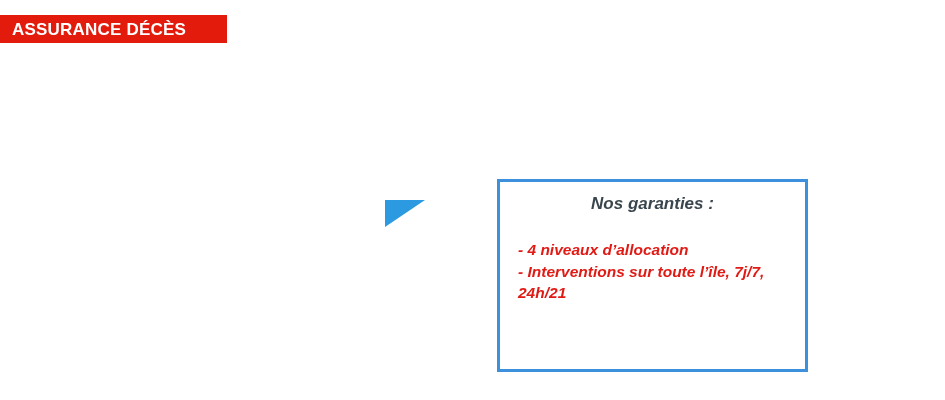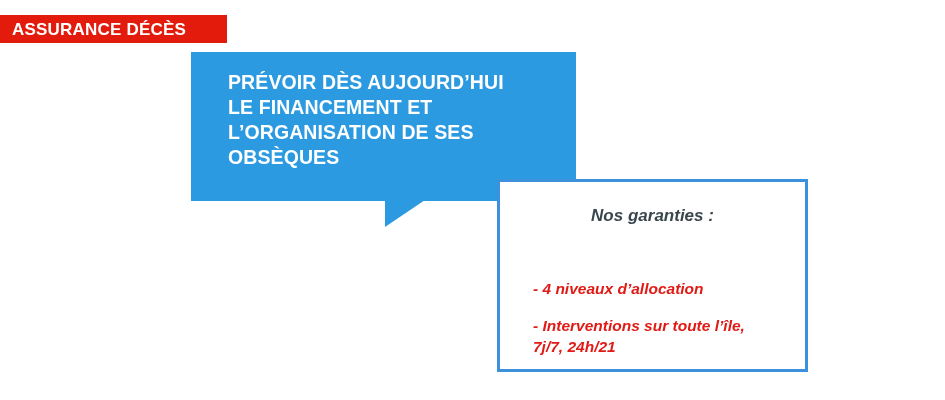--- a/index.html
+++ b/index.html
@@ -84,21 +84,21 @@
     position: absolute;
     left: 497px;
     top: 179px;
     width: 311px;
     height: 193px;
     background: #ffffff;
     border: 3px solid #3d90dc;
     box-sizing: border-box;
   }
   .guarantees-title {
-    margin: 12px;
+    margin: 0;
     padding: 11px 0 0 0;
     text-align: center;
     color: #3a464e;
     font-family: "Liberation Sans", sans-serif;
     font-weight: bold;
     font-style: italic;
     font-size: 17px;
     line-height: 22px;
   }
   .guarantees-list {
@@ -106,41 +106,33 @@
     padding: 23px 14px 0 17px;
     list-style: none;
   }
   .guarantees-list li {
     color: #e01b16;
     font-family: "Liberation Sans", sans-serif;
     font-weight: bold;
     font-style: italic;
     font-size: 15.5px;
     line-height: 21px;
-    margin: 16px;
+    margin: 1px;
     padding: 0;
   }
 </style>
 </head>
 <body>
 
 <div id="canvas">
 
   <div class="banner">
     <span class="banner-label">ASSURANCE DÉCÈS</span>
   </div>
 
-  <div class="bubble">
-    <div class="bubble-text">
-      <span class="ln">PRÉVOIR DÈS AUJOURD’HUI</span>
-      <span class="ln">LE FINANCEMENT ET</span>
-      <span class="ln">L’ORGANISATION DE SES</span>
-      <span class="ln">OBSÈQUES</span>
-    </div>
-  </div>
   <div class="bubble-tail"></div>
 
   <div class="guarantees-box">
     <p class="guarantees-title">Nos garanties  :</p>
     <ul class="guarantees-list">
       <li>- 4 niveaux d’allocation</li>
       <li>- Interventions sur toute l’île, 7j/7, 24h/21</li>
     </ul>
   </div>
 

